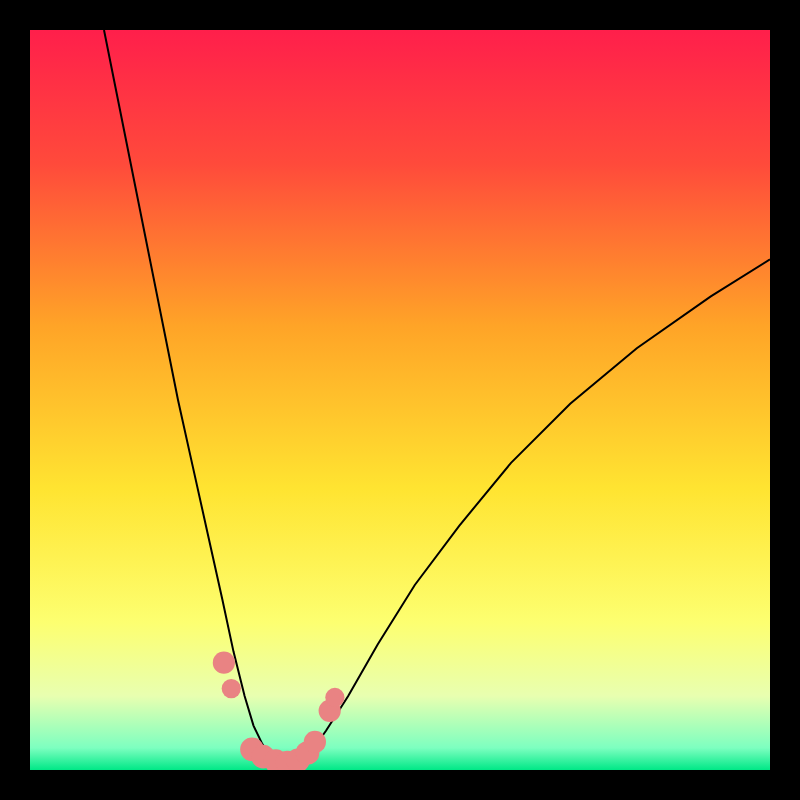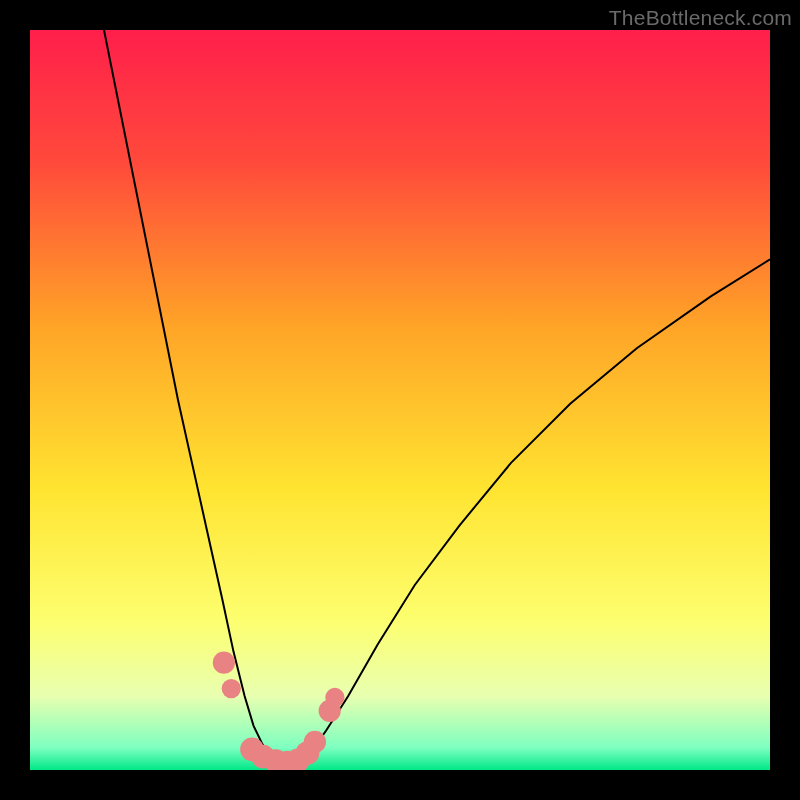--- a/index.html
+++ b/index.html
@@ -44,21 +44,20 @@
     position: absolute;
     left: 0; top: 0;
     width: 100%; height: 100%;
   }
 </style>
 </head>
 <body>
 
 <div class="frame">
 
-  <div class="watermark">TheBottleneck.com</div>
 
   <div class="plot-area">
 
     <svg class="gradient" viewBox="0 0 100 100" preserveAspectRatio="none">
       <defs>
         <linearGradient id="bg" x1="0" y1="0" x2="0" y2="1">
             <stop offset="0%" stop-color="#ff1f4b"></stop>
             <stop offset="18%" stop-color="#ff4a3b"></stop>
             <stop offset="40%" stop-color="#ffa427"></stop>
             <stop offset="62%" stop-color="#ffe431"></stop>

